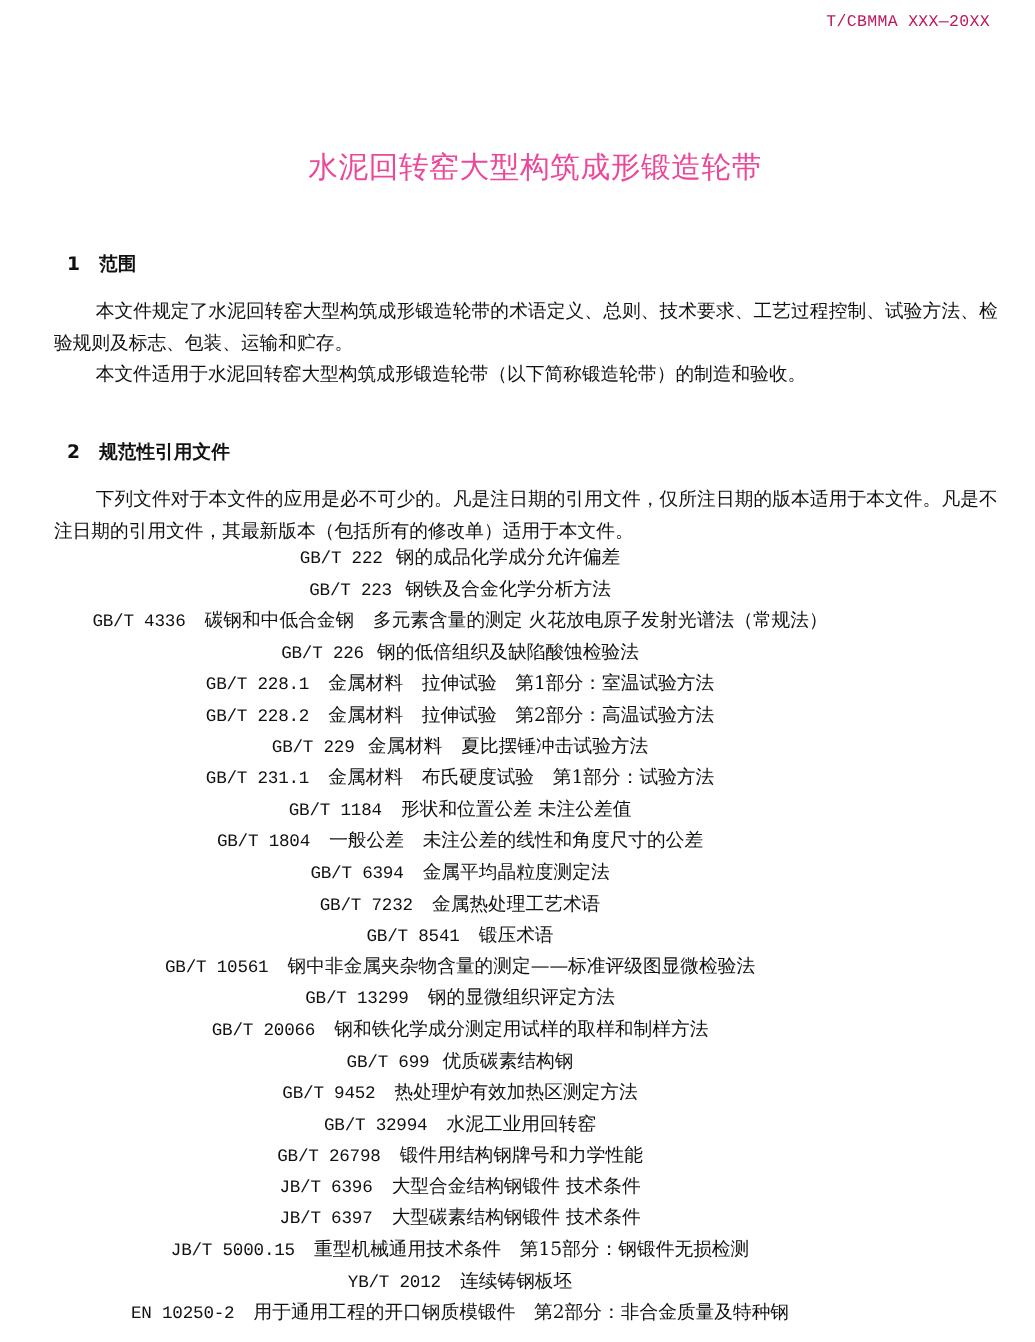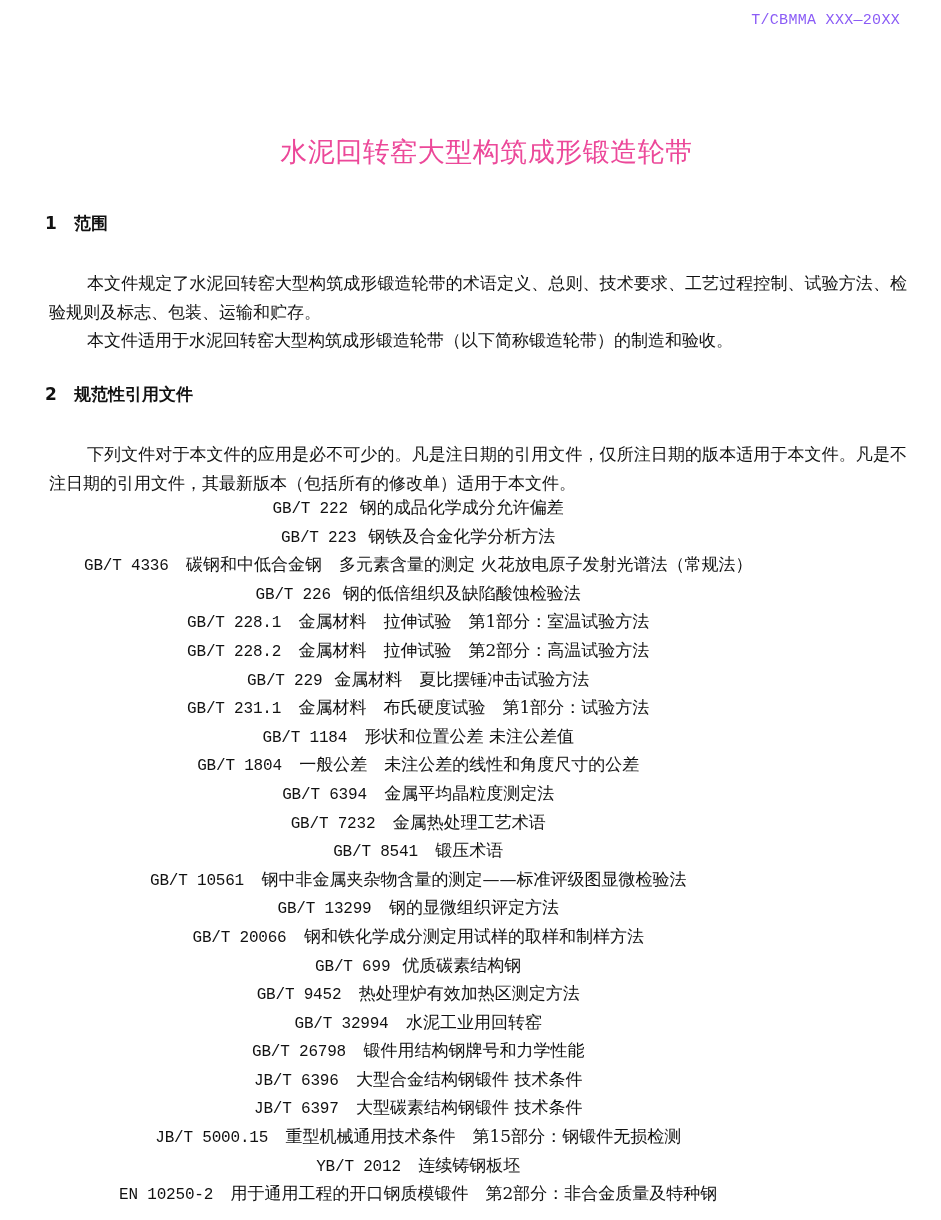--- a/index.html
+++ b/index.html
@@ -4,32 +4,32 @@
   <style>
     html, body { margin: 0; padding: 0; background: #ffffff; }
     body {
       width: 941px; height: 1220px; position: relative; overflow: hidden;
       font-family: "DejaVu Serif", "Liberation Serif", serif;
       color: #111111;
     }
     .doc-code {
       position: absolute; top: 12px; right: 41px;
       font-family: "Liberation Mono", "DejaVu Sans Mono", monospace;
-      font-size: 15px; letter-spacing: 0.3px; color: #8b5cf6;
+      font-size: 15px; letter-spacing: 0.3px; color: #be185d;
     }
     .doc-title {
       position: absolute; top: 118px; left: 0; width: 941px; text-align: center;
       font-family: "DejaVu Sans", "Liberation Sans", sans-serif;
       font-size: 27px; font-weight: normal; color: #ec4899; letter-spacing: 0.5px;
       margin: 16px;
     }
     .section-heading {
       position: absolute; left: 45px;
       font-family: "DejaVu Sans", "Liberation Sans", sans-serif;
-      font-size: 17px; color: #111; margin: 0;
+      font-size: 17px; color: #111; margin: 16px;
     }
     .section-heading .num { display: inline-block; width: 29px; }
     .para {
       position: absolute; left: 45px; width: 858px;
       font-size: 17px; line-height: 28.5px; margin: 4px;
       text-indent: 38px; text-align: justify;
     }
     .ref-list {
       position: absolute; left: 84px; top: 493px; margin: 0; padding: 0;
       list-style: none;

